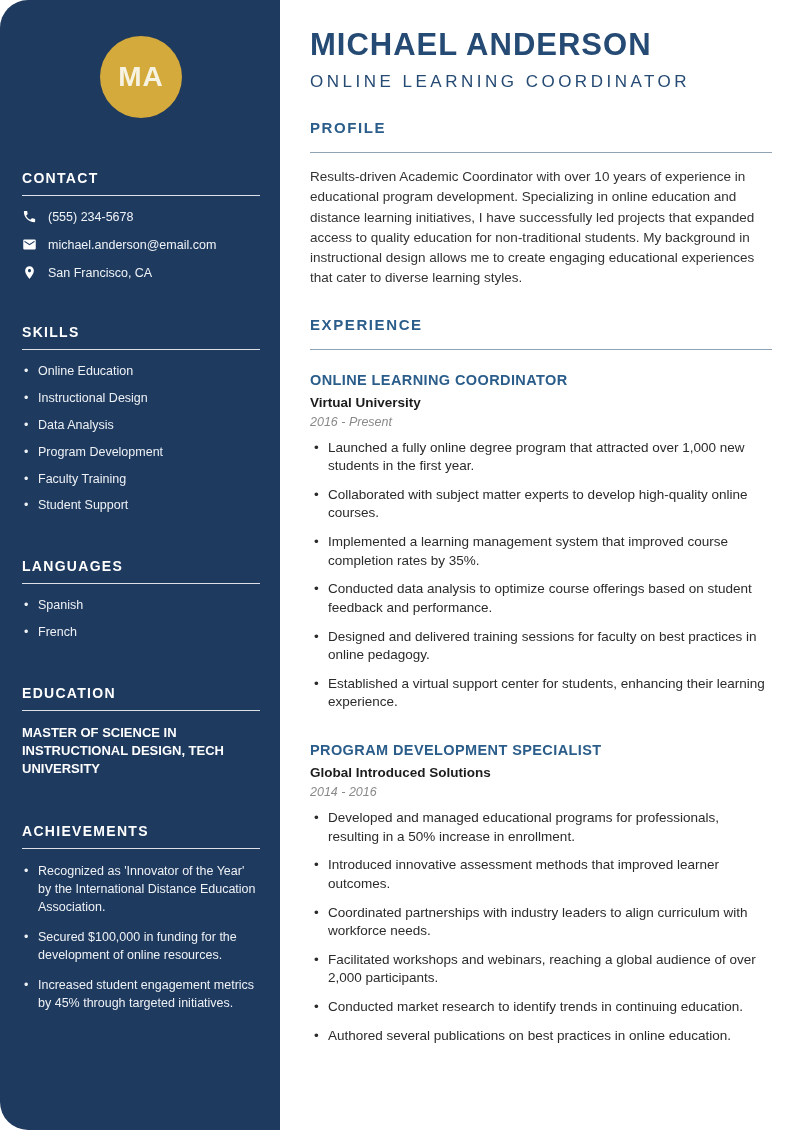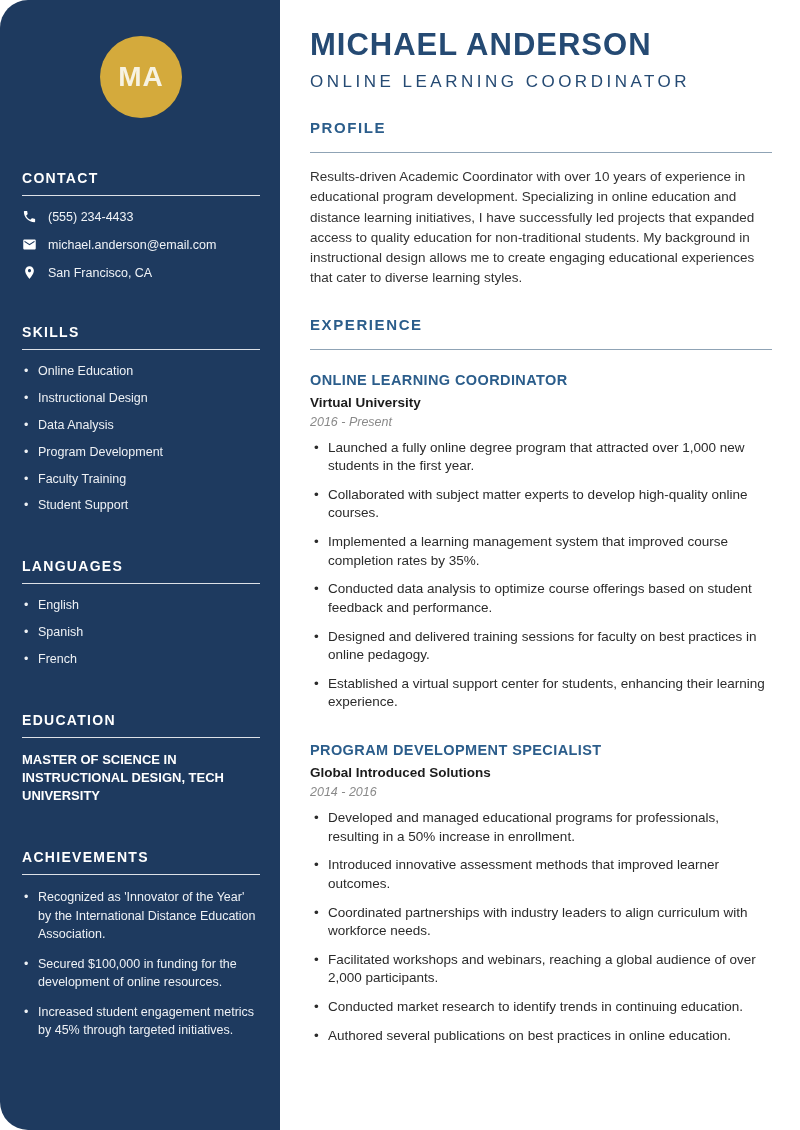--- a/index.html
+++ b/index.html
@@ -68,21 +68,21 @@
     </div>
 
     <section class="side-section first">
       <div class="side-heading">CONTACT</div>
       <div class="contact-item">
         <span>
           <svg width="15" height="15" viewBox="0 0 24 24" fill="#ffffff">
               <path d="M6.62 10.79c1.44 2.83 3.76 5.14 6.59 6.59l2.2-2.2c.27-.27.67-.36 1.02-.24 1.12.37 2.33.57 3.57.57.55 0 1 .45 1 1V20c0 .55-.45 1-1 1-9.39 0-17-7.61-17-17 0-.55.45-1 1-1h3.5c.55 0 1 .45 1 1 0 1.25.2 2.45.57 3.57.11.35.03.74-.25 1.02l-2.2 2.2z"></path>
             </svg>
         </span>
-        <span>(555) 234-4433</span>
+        <span>(555) 234-5678</span>
       </div>
       <div class="contact-item">
         <span>
           <svg width="15" height="15" viewBox="0 0 24 24" fill="#ffffff">
               <path d="M20 4H4c-1.1 0-1.99.9-1.99 2L2 18c0 1.1.9 2 2 2h16c1.1 0 2-.9 2-2V6c0-1.1-.9-2-2-2zm0 4l-8 5-8-5V6l8 5 8-5v2z"></path>
             </svg>
         </span>
         <span>michael.anderson@email.com</span>
       </div>
       <div class="contact-item">
@@ -103,21 +103,20 @@
         <li>Data Analysis</li>
         <li>Program Development</li>
         <li>Faculty Training</li>
         <li>Student Support</li>
       </ul>
     </section>
 
     <section class="side-section">
       <div class="side-heading">LANGUAGES</div>
       <ul class="dotlist">
-        <li>English</li>
         <li>Spanish</li>
         <li>French</li>
       </ul>
     </section>
 
     <section class="side-section">
       <div class="side-heading">EDUCATION</div>
       <div class="degree">MASTER OF SCIENCE IN INSTRUCTIONAL DESIGN, TECH UNIVERSITY</div>
     </section>
 

